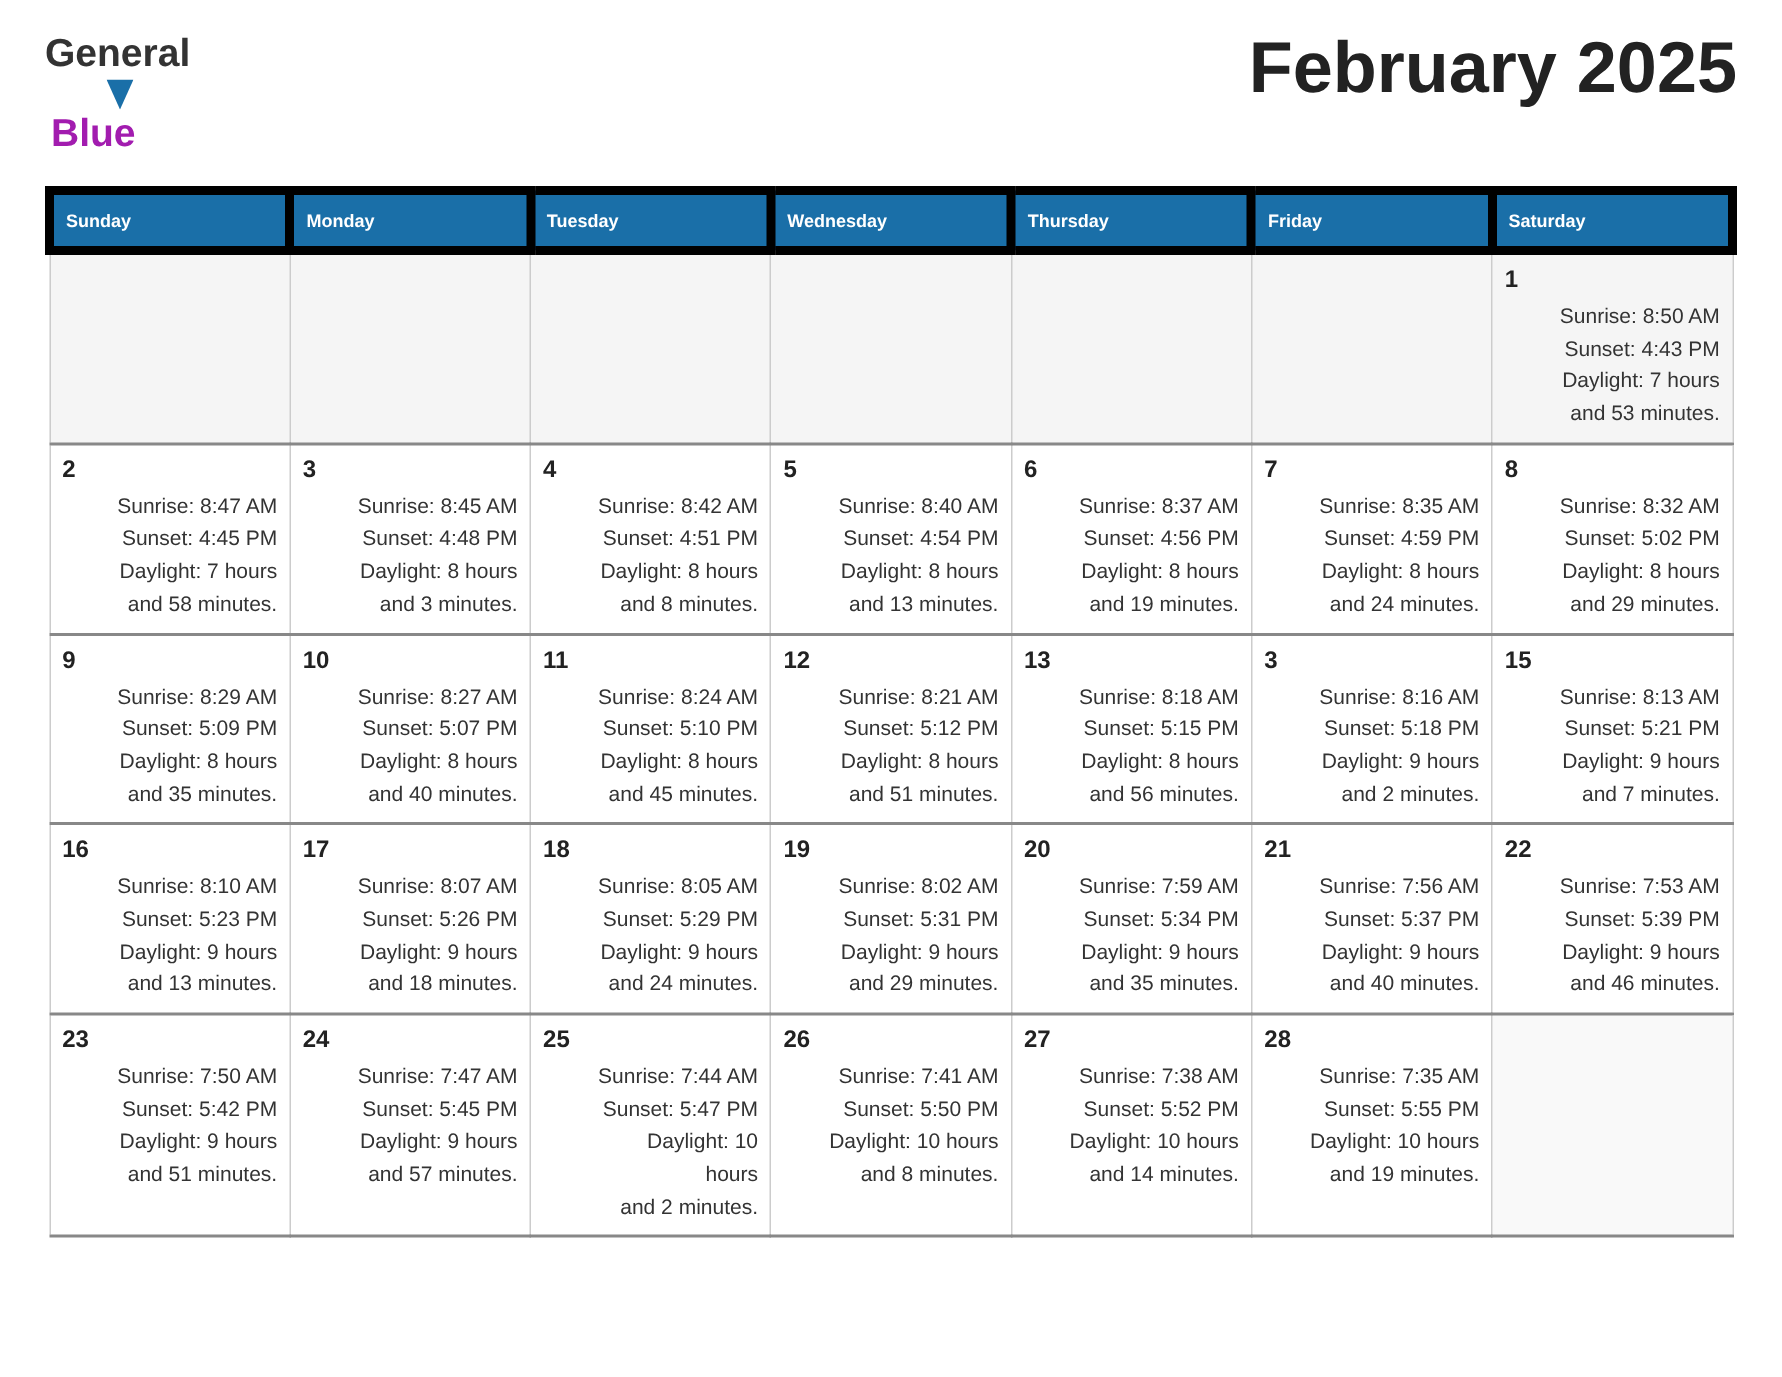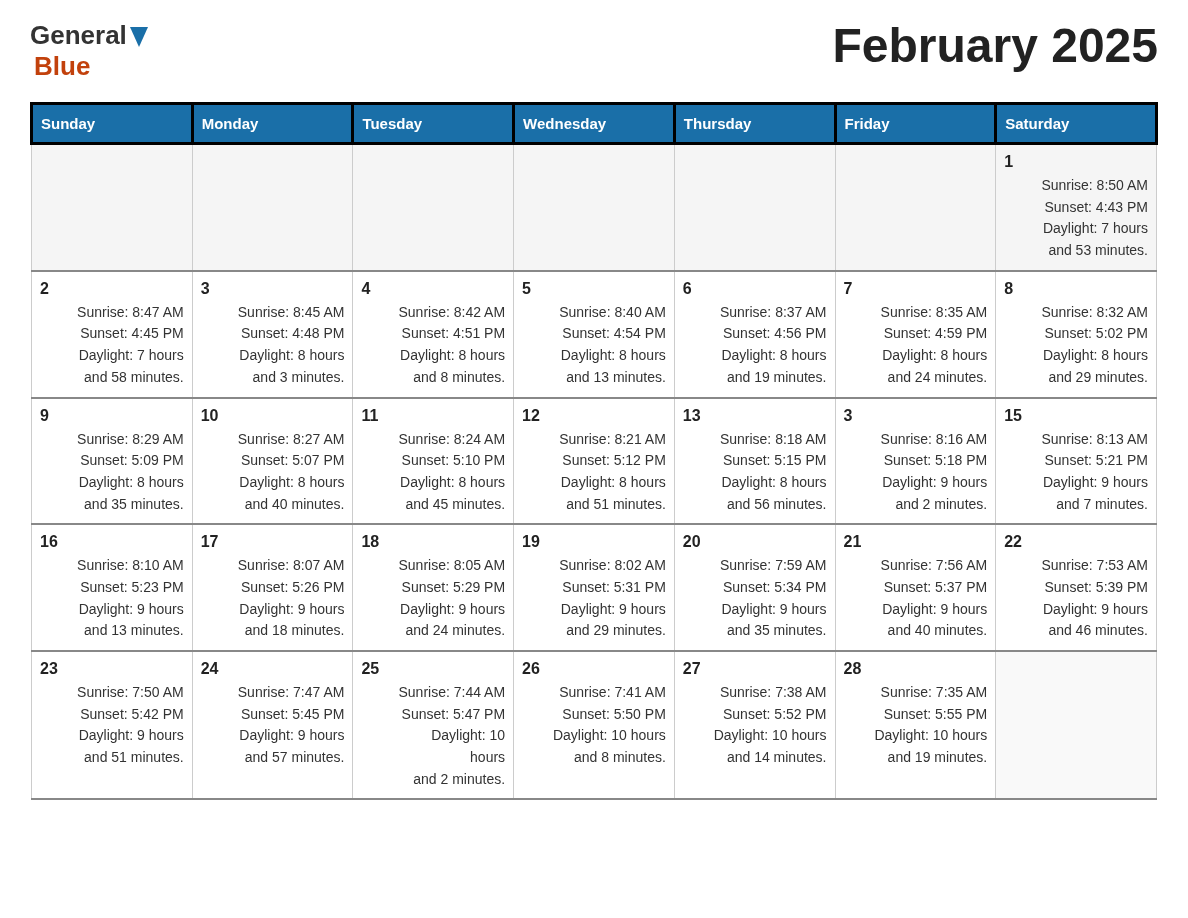--- a/index.html
+++ b/index.html
@@ -21,29 +21,30 @@
       align-items: center;
     }
     .logo-text-general {
       font-size: 26px;
       font-weight: bold;
       color: #333;
     }
     .logo-text-blue {
       font-size: 26px;
       font-weight: bold;
-      color: #c2410c;
+      color: #a21caf;
     }
     .logo-wrapper {
       display: flex;
       flex-direction: column;
     }
     .logo-line1 {
       display: flex;
       align-items: center;
+      flex-direction: column;
     }
     .logo-line2 {
       display: flex;
       align-items: center;
       margin-left: 4px;
     }
     .title-section {
       text-align: right;
     }
     .calendar-title {
@@ -59,25 +60,25 @@
       margin-top: 6px;
     }
     table {
       width: 100%;
       border-collapse: collapse;
       table-layout: fixed;
     }
     thead th {
       background-color: #1a6fa8;
       color: #fff;
-      font-size: 15px;
+      font-size: 12px;
       font-weight: bold;
       padding: 10px 8px;
       text-align: left;
-      border: 3px solid #000000;
+      border: 6px solid #000000;
     }
     tbody td {
       vertical-align: top;
       border: 1px solid #ccc;
       padding: 8px;
       height: 120px;
       font-size: 13px;
       color: #333;
       background: #fff;
     }

